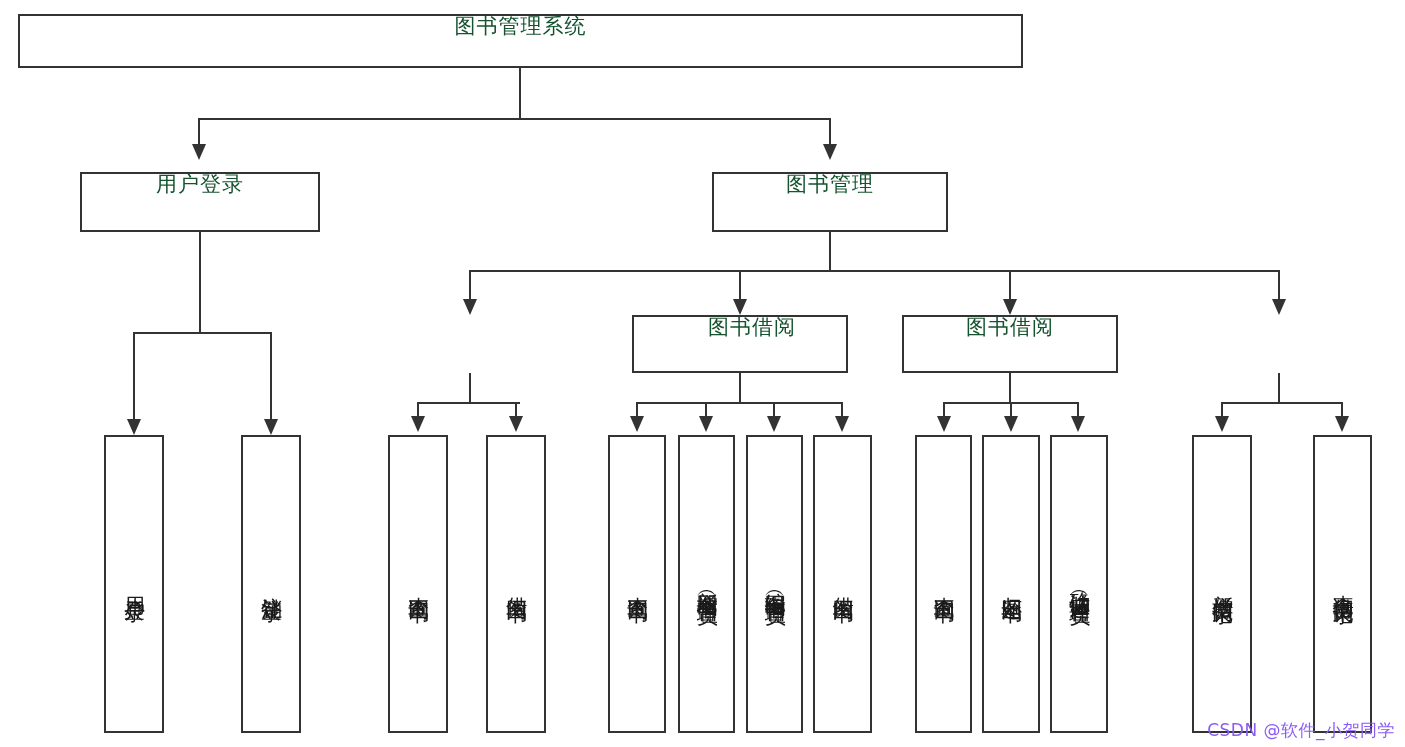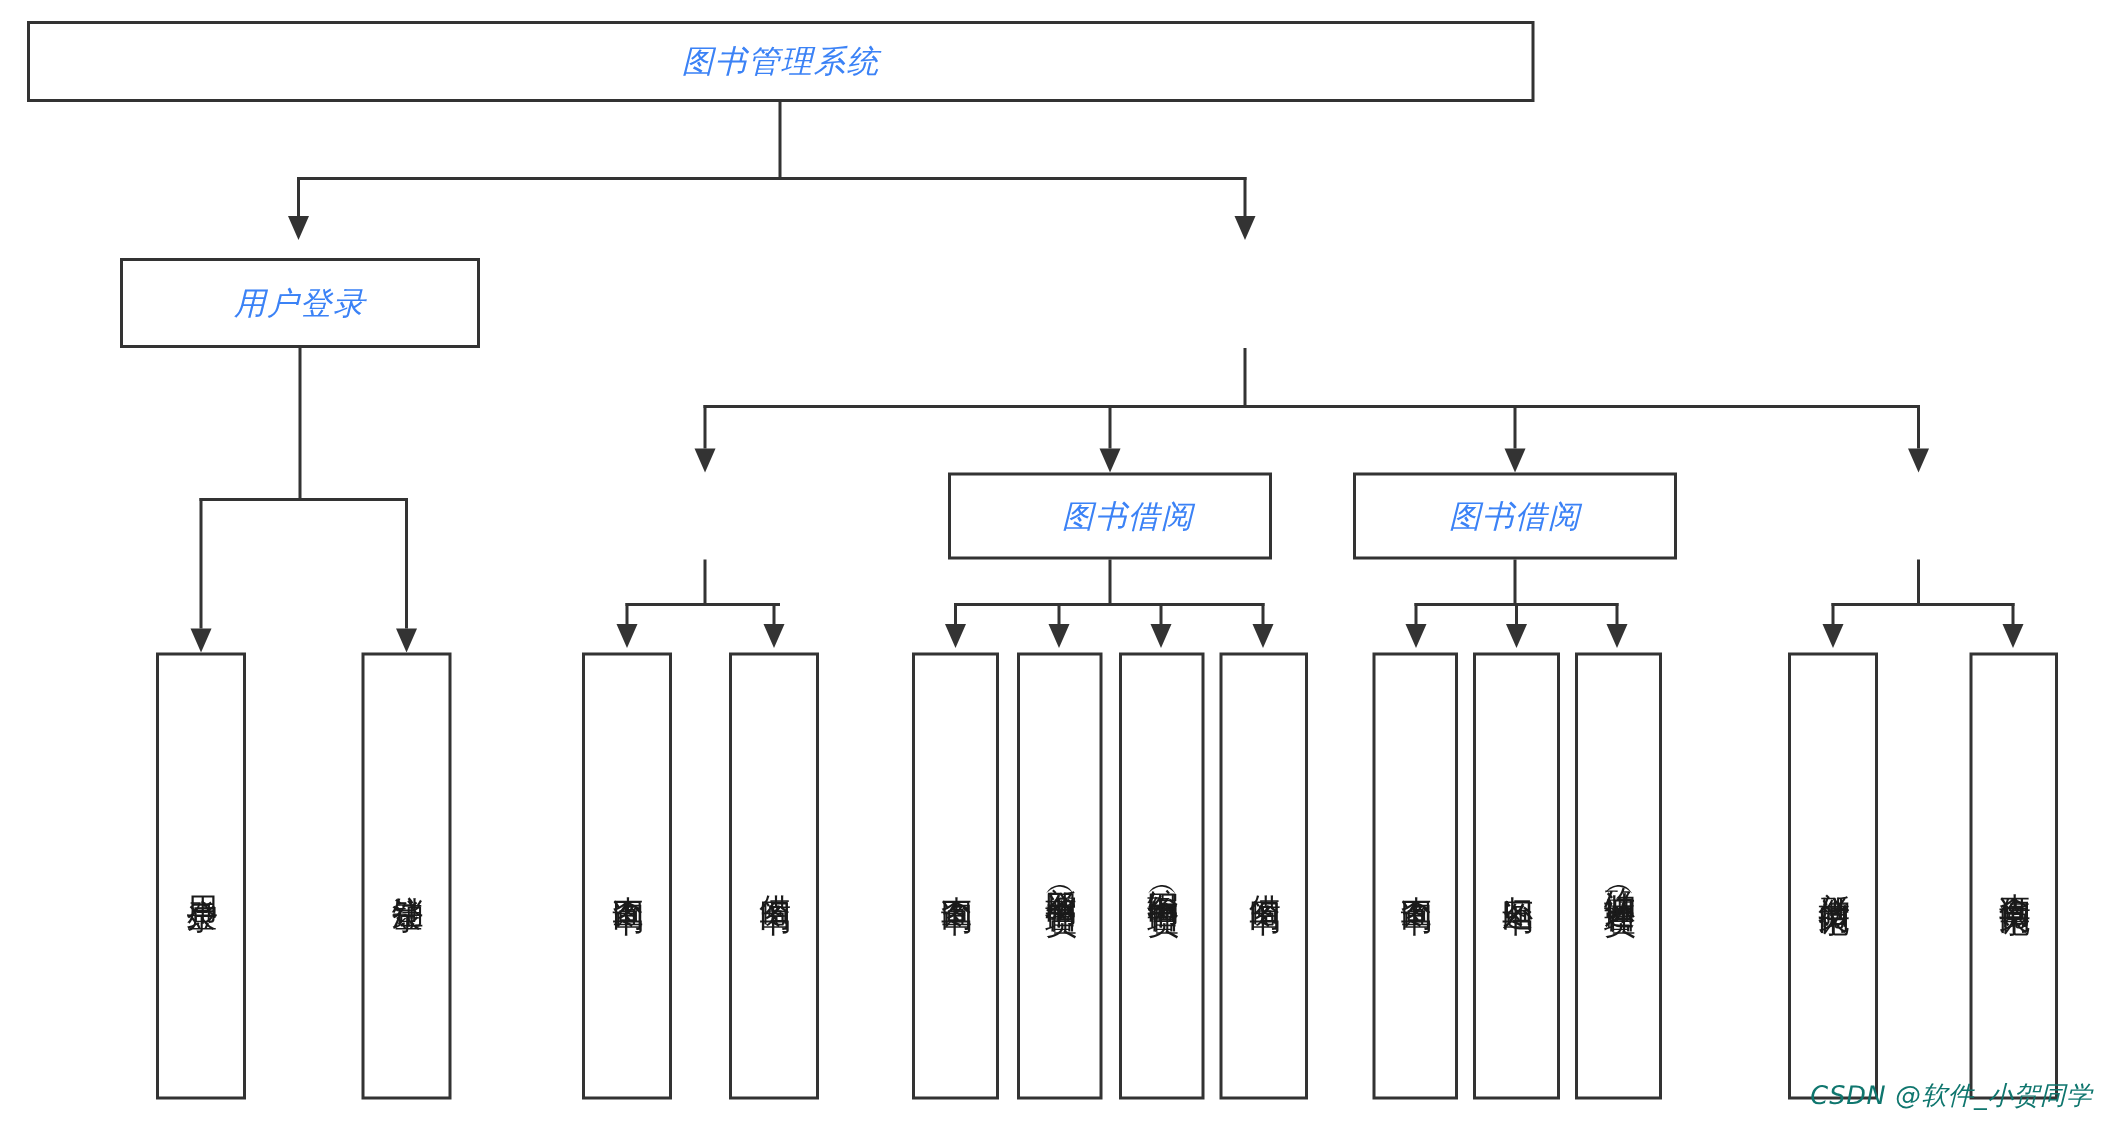--- a/index.html
+++ b/index.html
@@ -10,24 +10,23 @@
     height:747px;
     background:#ffffff;
     overflow:hidden;
   }
   .box{
     position:absolute;
     box-sizing:border-box;
     border:2px solid #333333;
     background:#ffffff;
     display:flex;
-    align-items:center;
+    align-items:flex-start;
     justify-content:center;
-    color:#3b82f6;
-    font-style:italic;
+    color:#14532d;
   }
   .box.h-label{
     font-size:21px;
     letter-spacing:1px;
     line-height:1;
   }
   .leaf{
     position:absolute;
     box-sizing:border-box;
     border:2px solid #333333;
@@ -57,25 +56,24 @@
     width:0;height:0;
     border-left:7px solid transparent;
     border-right:7px solid transparent;
     border-top:16px solid #333333;
   }
   #watermark{
     position:absolute;
     right:10px;
     bottom:5px;
     font-size:17px;
-    color:#0f766e;
+    color:#8b5cf6;
     letter-spacing:0.5px;
     white-space:nowrap;
     user-select:none;
-    font-style:italic;
   }
 </style>
 </head>
 <body>
 
 <div id="canvas">
 
   <div class="box h-label" style="left:18px;top:14px;width:1005px;height:54px;">
     <span>图书管理系统</span>
   </div>
@@ -83,20 +81,23 @@
   <div class="vline" style="left:519px;top:68px;width:2px;height:51px;"></div>
 
   <div class="hline" style="left:198px;top:118px;width:633px;height:2px;"></div>
   <div class="vline" style="left:198px;top:118px;width:2px;height:26px;"></div>
   <div class="arrow" style="left:192px;top:144px;"></div>
   <div class="vline" style="left:829px;top:118px;width:2px;height:26px;"></div>
   <div class="arrow" style="left:823px;top:144px;"></div>
 
   <div class="box h-label" style="left:80px;top:172px;width:240px;height:60px;">
     <span>用户登录</span>
+  </div>
+  <div class="box h-label" style="left:712px;top:172px;width:236px;height:60px;">
+    <span>图书管理</span>
   </div>
 
   <div class="vline" style="left:199px;top:232px;width:2px;height:101px;"></div>
   <div class="hline" style="left:133px;top:332px;width:139px;height:2px;"></div>
   <div class="vline" style="left:133px;top:332px;width:2px;height:87px;"></div>
   <div class="arrow" style="left:127px;top:419px;"></div>
   <div class="vline" style="left:270px;top:332px;width:2px;height:87px;"></div>
   <div class="arrow" style="left:264px;top:419px;"></div>
 
   <div class="vline" style="left:829px;top:232px;width:2px;height:39px;"></div>

